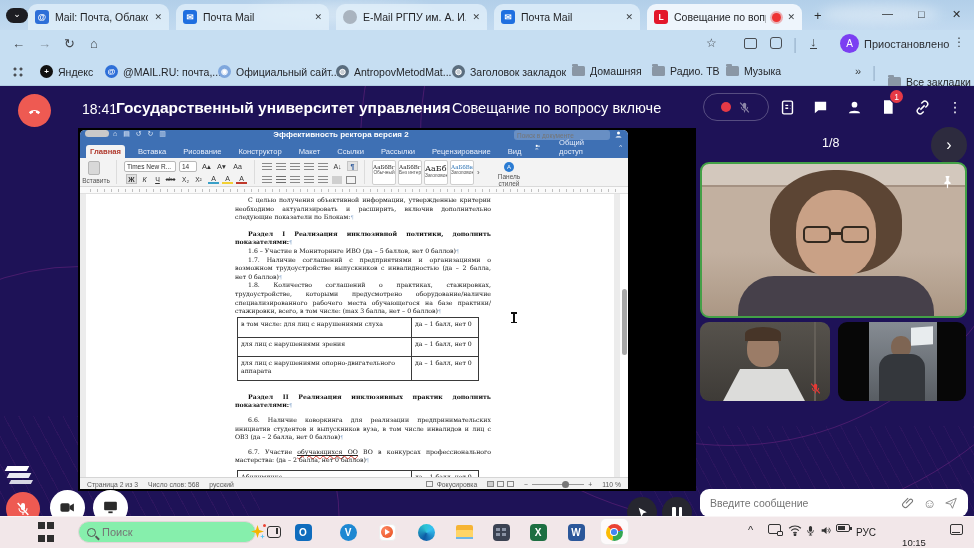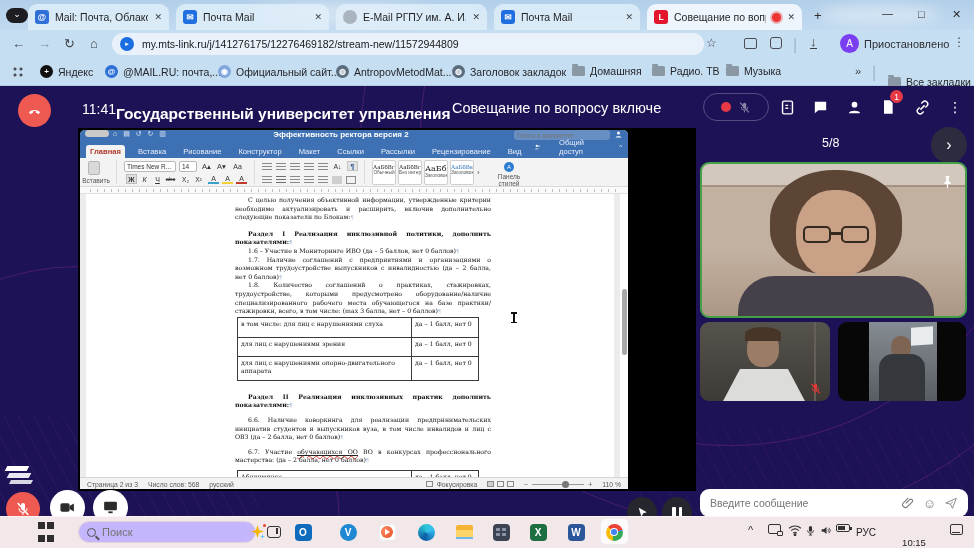--- a/index.html
+++ b/index.html
@@ -108,24 +108,20 @@
     <span class="abs winctl" style="left:918px;top:8px">□</span>
     <span class="abs winctl" style="left:952px;top:8px">✕</span>
   </div>
 
   <div class="abs navbar">
     <span class="abs nicon" style="left:12px;top:6px">←</span>
     <span class="abs nicon" style="left:38px;top:6px;opacity:.5">→</span>
     <span class="abs nicon" style="left:64px;top:6px">↻</span>
     <span class="abs nicon" style="left:90px;top:6px">⌂</span>
   </div>
-  <div class="abs urlpill">
-    <span style="width:14px;height:14px;border-radius:50%;background:#1a6ee0;color:#fff;font-size:7px;display:flex;align-items:center;justify-content:center;flex:none">▸</span>
-    <span class="url">my.mts-link.ru/j/141276175/12276469182/stream-new/11572944809</span>
-  </div>
   <span class="abs" style="left:706px;top:36px;font-size:12px;color:#42464b">☆</span>
   <span class="abs" style="left:744px;top:38px;width:13px;height:11px;border:1.5px solid #4a4e54;border-radius:2px"></span>
   <span class="abs" style="left:770px;top:37px;width:12px;height:12px;border:1.5px solid #4a4e54;border-radius:3px"></span>
   <span class="abs" style="left:793px;top:36px;color:#9db6cf">|</span>
   <span class="abs" style="left:810px;top:35px;font-size:13px;color:#3c4043;border-bottom:1.5px solid #3c4043;line-height:13px">↓</span>
   <span class="abs" style="left:840px;top:34px;width:19px;height:19px;border-radius:50%;background:#7b3ff2;color:#fff;font-size:10px;display:flex;align-items:center;justify-content:center">А</span>
   <span class="abs" style="left:864px;top:38px;font-size:11px;color:#2c2e33">Приостановлено</span>
   <span class="abs" style="left:953px;top:35px;font-size:12px;color:#3c4043">⋮</span>
 
   <div class="abs bmbar">
@@ -177,22 +173,22 @@
     <div class="ring" style="left:-180px;top:180px;width:520px;height:520px"></div>
     <div class="hatch" style="left:0;top:330px;width:260px;height:132px;opacity:.6"></div>
     <div class="hatch" style="left:640px;top:340px;width:334px;height:122px;opacity:.5"></div>
   </div>
 
   <div class="abs ctlcirc" style="left:18px;top:94px;width:33px;height:33px;background:#ee5a52">
     <svg width="17" height="17" viewBox="0 0 24 24">
         <path d="M4 14.5c4.5-4.5 11.5-4.5 16 0l-2.6 2.8c-1-.9-2.1-1.6-3.4-2v-2.4c-1.3-.4-2.7-.4-4 0v2.4c-1.3.4-2.4 1.1-3.4 2z" fill="#fff"></path>
       </svg>
   </div>
-  <span class="abs hdrtxt" style="left:82px;top:101px;font-size:14px">11:41</span>
-  <span class="abs hdrtxt" style="left:116px;top:105px;font-size:15.5px;font-weight:bold">Государственный университет управления</span>
+  <span class="abs hdrtxt" style="left:82px;top:101px;font-size:14px">18:41</span>
+  <span class="abs hdrtxt" style="left:116px;top:99px;font-size:15.5px;font-weight:bold">Государственный университет управления</span>
   <span class="abs hdrtxt" style="left:452px;top:100px;font-size:14.5px;width:248px;overflow:hidden;display:inline-block;-webkit-mask-image:linear-gradient(90deg,#000 85%,transparent);mask-image:linear-gradient(90deg,#000 85%,transparent)">Совещание по вопросу включе</span>
   <div class="abs flex" style="left:703px;top:93px;width:66px;height:28px;border:1px solid rgba(255,255,255,.25);border-radius:14px;justify-content:center;gap:7px">
     <span style="width:10px;height:10px;border-radius:50%;background:#e63946"></span>
     <svg width="13" height="13" viewBox="0 0 24 24">
         <path d="M12 3a3 3 0 0 1 3 3v5a3 3 0 0 1-6 0V6a3 3 0 0 1 3-3z" fill="#8d87a8"></path>
         <path d="M6 11a6 6 0 0 0 12 0M12 17v4" stroke="#8d87a8" stroke-width="1.6" fill="none"></path>
         <line x1="4" y1="3" x2="20" y2="21" stroke="#8d87a8" stroke-width="2"></line>
       </svg>
   </div>
   <div class="abs hicon" style="left:776px;top:96px">
@@ -391,21 +387,21 @@
             <span class="vico"></span>
           </span>
         <span class="flex" style="gap:4px">−<span style="width:52px;height:1px;background:#9a9a9a;position:relative;display:inline-block">
               <span style="position:absolute;left:30px;top:-3px;width:7px;height:7px;border-radius:50%;background:#777"></span>
             </span>+</span>
         <span>110 %</span>
       </div>
     </div>
   </div>
 
-  <span class="abs" style="left:822px;top:136px;font-size:12.5px;color:#fff">5/8</span>
+  <span class="abs" style="left:822px;top:136px;font-size:12.5px;color:#fff">1/8</span>
   <div class="abs ctlcirc" style="left:931px;top:127px;width:36px;height:36px;background:rgba(48,48,58,.85);color:#fff;font-size:16px">
       <span>›</span>
     </div>
 
   <div class="tile" style="left:700px;top:162px;width:267px;height:156px;border:2px solid #43a047;background:linear-gradient(180deg,#d3c8bd 0 14%,#c2b0a0 14% 58%,#ab9784)">
     <div style="position:absolute;left:0;top:21px;width:100%;height:2px;background:rgba(120,100,85,.4)"></div>
     <div style="position:absolute;left:68px;top:6px;width:132px;height:104px;border-radius:48% 48% 42% 42%;background:#5c4534"></div>
     <div style="position:absolute;left:94px;top:26px;width:80px;height:88px;border-radius:46%;background:#c9a186"></div>
     <div style="position:absolute;left:101px;top:62px;width:28px;height:17px;border:2.5px solid #33291f;border-radius:5px"></div>
     <div style="position:absolute;left:139px;top:62px;width:28px;height:17px;border:2.5px solid #33291f;border-radius:5px"></div>
@@ -482,21 +478,21 @@
     <span style="width:3.5px;height:11px;background:#fff;border-radius:1px"></span>
   </div>
 
   <div class="abs taskbar"></div>
   <div class="tico" style="left:34px;z-index:31;display:grid;grid-template-columns:7px 7px;gap:1.5px">
     <span style="width:7px;height:7px;background:#2e2e2e"></span>
       <span style="width:7px;height:7px;background:#2e2e2e"></span>
     <span style="width:7px;height:7px;background:#2e2e2e"></span>
       <span style="width:7px;height:7px;background:#2e2e2e"></span>
   </div>
-  <div class="abs flex" style="left:78px;top:521px;width:178px;height:22px;background:#c4b5fd;border:1px solid #e2d6d8;border-radius:11px;padding:0 8px;gap:6px;z-index:31">
+  <div class="abs flex" style="left:78px;top:521px;width:178px;height:22px;background:#86efac;border:1px solid #e2d6d8;border-radius:11px;padding:0 8px;gap:6px;z-index:31">
     <span style="width:9px;height:9px;border:1.5px solid #555;border-radius:50%;position:relative;flex:none">
         <span style="position:absolute;left:7px;top:8px;width:5px;height:1.5px;background:#555;transform:rotate(45deg)"></span>
       </span>
     <input style="color-scheme: unset; forced-color-adjust: unset; mask: unset; math-depth: unset; position: unset; position-anchor: unset; text-size-adjust: unset; appearance: unset; color: rgb(60, 60, 60); font-family: inherit; font-feature-settings: unset; font-kerning: unset; font-optical-sizing: unset; font-palette: unset; font-size: 11px; font-size-adjust: unset; font-stretch: unset; font-style: unset; font-synthesis: unset; font-variant: unset; font-variation-settings: unset; font-weight: unset; position-area: unset; text-orientation: unset; text-rendering: unset; text-spacing-trim: unset; -webkit-font-smoothing: unset; -webkit-locale: unset; -webkit-text-orientation: unset; -webkit-writing-mode: unset; writing-mode: unset; zoom: unset; accent-color: unset; place-content: unset; place-items: unset; place-self: unset; alignment-baseline: unset; anchor-name: unset; anchor-scope: unset; animation-composition: unset; animation: unset; app-region: unset; aspect-ratio: unset; backdrop-filter: unset; backface-visibility: unset; background: unset; background-blend-mode: unset; baseline-shift: unset; baseline-source: unset; block-size: unset; border-block: unset; border: unset; border-radius: unset; border-collapse: unset; border-end-end-radius: unset; border-end-start-radius: unset; border-inline: unset; border-start-end-radius: unset; border-start-start-radius: unset; inset: unset; box-decoration-break: unset; box-shadow: unset; box-sizing: unset; break-after: unset; break-before: unset; break-inside: unset; buffered-rendering: unset; caption-side: unset; caret-animation: unset; caret-color: unset; clear: unset; clip: unset; clip-path: unset; clip-rule: unset; color-interpolation: unset; color-interpolation-filters: unset; color-rendering: unset; columns: unset; column-fill: unset; gap: unset; column-rule: unset; column-span: unset; contain: unset; contain-intrinsic-block-size: unset; contain-intrinsic-size: unset; contain-intrinsic-inline-size: unset; container: unset; content: unset; content-visibility: unset; corner-shape: unset; corner-block-end-shape: unset; corner-block-start-shape: unset; counter-increment: unset; counter-reset: unset; counter-set: unset; cursor: unset; cx: unset; cy: unset; d: unset; display: unset; dominant-baseline: unset; dynamic-range-limit: unset; empty-cells: unset; field-sizing: unset; fill: unset; fill-opacity: unset; fill-rule: unset; filter: unset; flex: 1 1 0%; flex-flow: unset; float: unset; flood-color: unset; flood-opacity: unset; grid: unset; grid-area: unset; height: unset; hyphenate-character: unset; hyphenate-limit-chars: unset; hyphens: unset; image-orientation: unset; image-rendering: unset; initial-letter: unset; inline-size: unset; inset-block: unset; inset-inline: unset; interpolate-size: unset; isolation: unset; letter-spacing: unset; lighting-color: unset; line-break: unset; line-height: unset; list-style: unset; margin-block: unset; margin: unset; margin-inline: unset; marker: unset; mask-type: unset; math-shift: unset; math-style: unset; max-block-size: unset; max-height: unset; max-inline-size: unset; max-width: unset; min-block-size: unset; min-height: unset; min-inline-size: unset; min-width: unset; mix-blend-mode: unset; object-fit: unset; object-position: unset; object-view-box: unset; offset: unset; opacity: unset; order: unset; orphans: unset; outline: unset; outline-offset: unset; overflow-anchor: unset; overflow-block: unset; overflow-clip-margin: unset; overflow-inline: unset; overflow-wrap: unset; overflow: unset; overlay: unset; overscroll-behavior-block: unset; overscroll-behavior-inline: unset; overscroll-behavior: unset; padding-block: unset; padding: unset; padding-inline: unset; page: unset; page-orientation: unset; paint-order: unset; perspective: unset; perspective-origin: unset; pointer-events: unset; position-try: unset; position-visibility: unset; print-color-adjust: unset; quotes: unset; r: unset; reading-flow: unset; reading-order: unset; resize: unset; rotate: unset; ruby-align: unset; ruby-position: unset; rx: unset; ry: unset; scale: unset; scroll-behavior: unset; scroll-initial-target: unset; scroll-margin-block: unset; scroll-margin: unset; scroll-margin-inline: unset; scroll-marker-group: unset; scroll-padding-block: unset; scroll-padding: unset; scroll-padding-inline: unset; scroll-snap-align: unset; scroll-snap-stop: unset; scroll-snap-type: unset; scroll-target-group: unset; scroll-timeline: unset; scrollbar-color: unset; scrollbar-gutter: unset; scrollbar-width: unset; shape-image-threshold: unset; shape-margin: unset; shape-outside: unset; shape-rendering: unset; size: unset; speak: unset; stop-color: unset; stop-opacity: unset; stroke: unset; stroke-dasharray: unset; stroke-dashoffset: unset; stroke-linecap: unset; stroke-linejoin: unset; stroke-miterlimit: unset; stroke-opacity: unset; stroke-width: unset; tab-size: unset; table-layout: unset; text-align: unset; text-align-last: unset; text-anchor: unset; text-autospace: unset; text-box: unset; text-combine-upright: unset; text-decoration: unset; text-decoration-skip-ink: unset; text-emphasis: unset; text-emphasis-position: unset; text-indent: unset; text-overflow: unset; text-shadow: unset; text-transform: unset; text-underline-offset: unset; text-underline-position: unset; text-wrap: unset; timeline-scope: unset; touch-action: unset; transform: unset; transform-box: unset; transform-origin: unset; transform-style: unset; transition: unset; translate: unset; user-select: unset; vector-effect: unset; vertical-align: unset; view-timeline: unset; view-transition-class: unset; view-transition-group: unset; view-transition-name: unset; visibility: unset; border-spacing: unset; -webkit-box-align: unset; -webkit-box-decoration-break: unset; -webkit-box-direction: unset; -webkit-box-flex: unset; -webkit-box-ordinal-group: unset; -webkit-box-orient: unset; -webkit-box-pack: unset; -webkit-box-reflect: unset; -webkit-line-break: unset; -webkit-line-clamp: unset; -webkit-mask-box-image: unset; -webkit-rtl-ordering: unset; -webkit-ruby-position: unset; -webkit-tap-highlight-color: unset; -webkit-text-combine: unset; -webkit-text-decorations-in-effect: unset; -webkit-text-fill-color: unset; -webkit-text-security: unset; -webkit-text-stroke: unset; -webkit-user-drag: unset; white-space-collapse: unset; widows: unset; width: unset; will-change: unset; word-break: unset; word-spacing: unset; x: unset; y: unset; z-index: unset;" placeholder="Поиск">
     <span style="position:relative;width:16px;height:16px;flex:none">
       <span style="position:absolute;left:1px;top:1px;width:13px;height:13px;background:#f4b400;clip-path:polygon(50% 0,62% 38%,100% 50%,62% 62%,50% 100%,38% 62%,0 50%,38% 38%)"></span>
       <span style="position:absolute;right:0;top:0;width:3px;height:3px;border-radius:50%;background:#ea4335"></span>
       <span style="position:absolute;right:1px;bottom:1px;width:5px;height:5px;background:#4fc3f7;clip-path:polygon(50% 0,62% 38%,100% 50%,62% 62%,50% 100%,38% 62%,0 50%,38% 38%)"></span>
     </span>
   </div>

